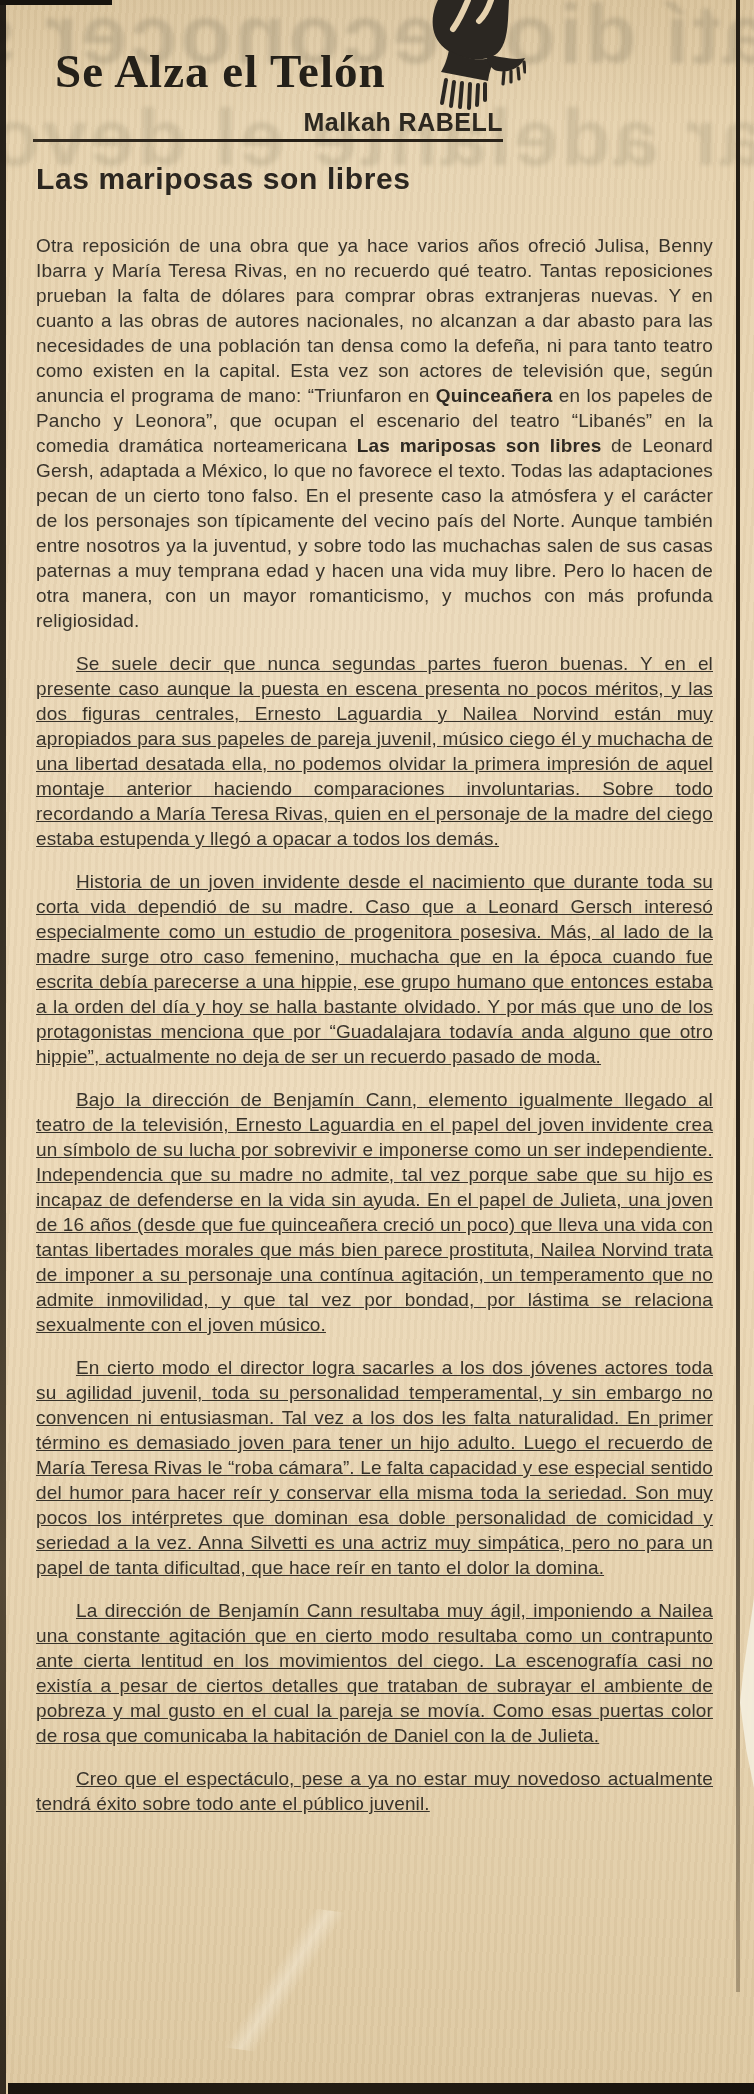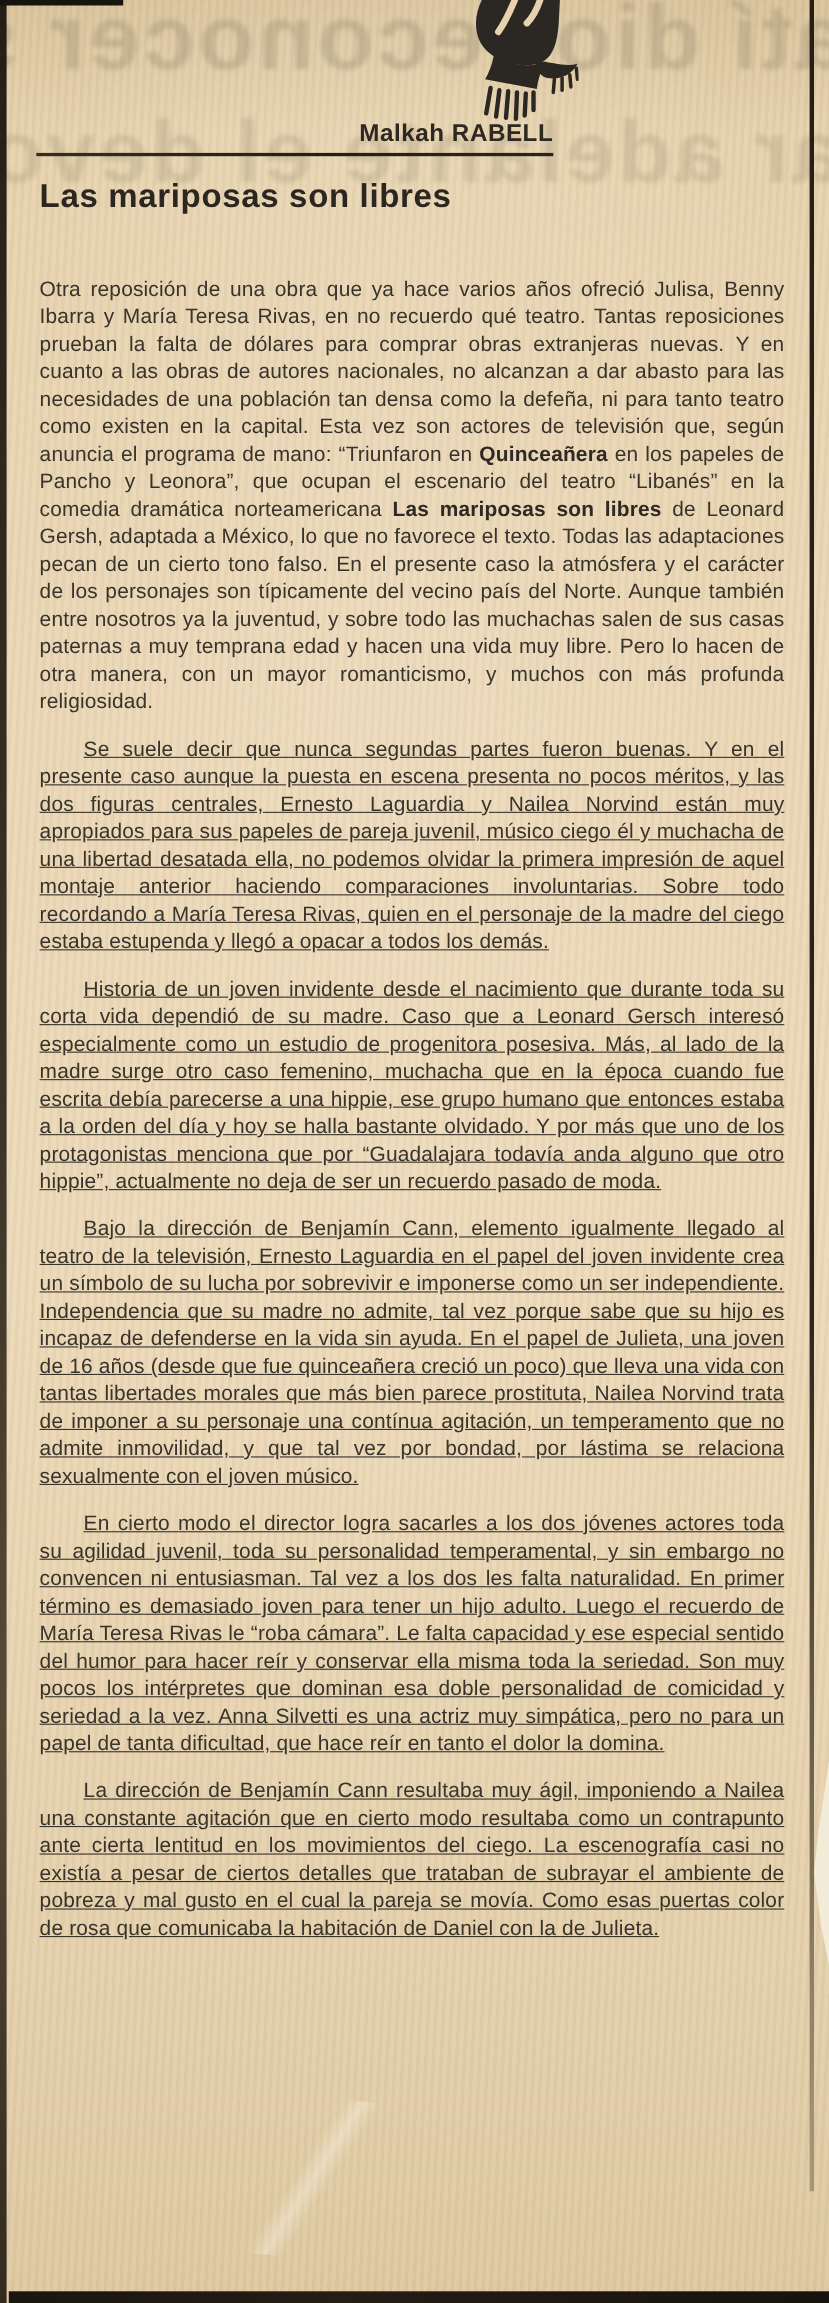--- a/index.html
+++ b/index.html
@@ -35,49 +35,50 @@
     transform:scaleX(-1);filter:blur(2px);letter-spacing:3px;pointer-events:none;}
   .ghost1{top:-14px;right:-70px;font-size:84px;color:rgba(146,135,108,0.34);}
   .ghost2{top:92px;right:-110px;font-size:80px;color:rgba(150,140,112,0.27);}
 
   
   .column-title{position:absolute;left:55px;top:44px;
     font-family:"Liberation Serif",serif;font-weight:bold;
     font-size:47px;letter-spacing:1px;color:#242019;}
   .curtain{position:absolute;left:408px;top:0;}
   .byline{position:absolute;left:0;top:108px;width:503px;text-align:right;
-    font-size:22px;font-weight:bold;letter-spacing:.5px;color:#2d2820;}
+    font-size:25px;font-weight:bold;letter-spacing:.5px;color:#2d2820;}
   .byline-rule{position:absolute;left:33px;top:139px;width:470px;height:3px;
     background:linear-gradient(90deg,#352d22 0%,#241e16 55%,#2b241b 100%);}
 
   
   .headline{position:absolute;left:36px;top:162px;
     font-size:30px;font-weight:bold;letter-spacing:.6px;color:#2b2620;}
   .article-body{position:absolute;left:36px;top:233px;width:677px;
     font-size:19px;line-height:25px;letter-spacing:.15px;
     text-align:justify;color:#38332b;}
-  .article-body p{margin:18px 0 18px 0;}
+  .article-body p{margin:0 0 18px 0;}
   .article-body p.indent{text-indent:40px;text-decoration:underline;}
   .article-body b{color:#2e2922;}
 </style>
 </head>
 <body>
 
 <div class="page">
 
   <div class="ghost ghost1">hatí dio reconocer sign</div>
   <div class="ghost ghost2">ocar adelante el devoto</div>
 
   <div class="edge-left"></div>
   <div class="edge-top"></div>
   <div class="col-rule"></div>
   <div class="edge-bottom"></div>
   <div class="tear-white"></div>
   <div class="crease"></div>
 
+  <div class="column-title">Se Alza el Telón</div>
 
   <span class="curtain">
     <svg width="118" height="112" viewBox="0 0 118 112" aria-hidden="true">
       <g fill="#2b2722">
         <path d="M30,0 C21,18 22,42 44,53 C58,60 76,62 87,55 C95,50 99,38 100,20 L101,0 Z"></path>
         <path d="M41,50 C39,60 36,67 33,72 L80,81 C81,72 84,64 88,56 C72,63 54,58 41,50 Z"></path>
         <path d="M80,55 C96,57 106,61 117,58 C112,68 101,73 90,71 C84,70 80,64 79,59 Z"></path>
       </g>
       <g stroke="#e6d2ae" stroke-width="6" stroke-linecap="round" fill="none">
         <path d="M60,0 C55,12 50,22 45,29"></path>
@@ -105,15 +106,16 @@
 
   <h1 class="headline" style="margin:0;">Las mariposas son libres</h1>
 
   <div class="article-body">
       <p class=""><span>Otra reposición de una obra que ya hace varios años ofreció Julisa, Benny Ibarra y María Teresa Rivas, en no recuerdo qué teatro. Tantas reposiciones prueban la falta de dólares para comprar obras extranjeras nuevas. Y en cuanto a las obras de autores nacionales, no alcanzan a dar abasto para las necesidades de una población tan densa como la defeña, ni para tanto teatro como existen en la capital. Esta vez son actores de televisión que, según anuncia el programa de mano: “Triunfaron en </span><b>Quinceañera</b><span> en los papeles de Pancho y Leonora”, que ocupan el escenario del teatro “Libanés” en la comedia dramática norteamericana </span><b>Las mariposas son libres</b><span> de Leonard Gersh, adaptada a México, lo que no favorece el texto. Todas las adaptaciones pecan de un cierto tono falso. En el presente caso la atmósfera y el carácter de los personajes son típicamente del vecino país del Norte. Aunque también entre nosotros ya la juventud, y sobre todo las muchachas salen de sus casas paternas a muy temprana edad y hacen una vida muy libre. Pero lo hacen de otra manera, con un mayor romanticismo, y muchos con más profunda religiosidad.</span></p>
       <p class="indent"><span>Se suele decir que nunca segundas partes fueron buenas. Y en el presente caso aunque la puesta en escena presenta no pocos méritos, y las dos figuras centrales, Ernesto Laguardia y Nailea Norvind están muy apropiados para sus papeles de pareja juvenil, músico ciego él y muchacha de una libertad desatada ella, no podemos olvidar la primera impresión de aquel montaje anterior haciendo comparaciones involuntarias. Sobre todo recordando a María Teresa Rivas, quien en el personaje de la madre del ciego estaba estupenda y llegó a opacar a todos los demás.</span></p>
       <p class="indent"><span>Historia de un joven invidente desde el nacimiento que durante toda su corta vida dependió de su madre. Caso que a Leonard Gersch interesó especialmente como un estudio de progenitora posesiva. Más, al lado de la madre surge otro caso femenino, muchacha que en la época cuando fue escrita debía parecerse a una hippie, ese grupo humano que entonces estaba a la orden del día y hoy se halla bastante olvidado. Y por más que uno de los protagonistas menciona que por “Guadalajara todavía anda alguno que otro hippie”, actualmente no deja de ser un recuerdo pasado de moda.</span></p>
       <p class="indent"><span>Bajo la dirección de Benjamín Cann, elemento igualmente llegado al teatro de la televisión, Ernesto Laguardia en el papel del joven invidente crea un símbolo de su lucha por sobrevivir e imponerse como un ser independiente. Independencia que su madre no admite, tal vez porque sabe que su hijo es incapaz de defenderse en la vida sin ayuda. En el papel de Julieta, una joven de 16 años (desde que fue quinceañera creció un poco) que lleva una vida con tantas libertades morales que más bien parece prostituta, Nailea Norvind trata de imponer a su personaje una contínua agitación, un temperamento que no admite inmovilidad, y que tal vez por bondad, por lástima se relaciona sexualmente con el joven músico.</span></p>
       <p class="indent"><span>En cierto modo el director logra sacarles a los dos jóvenes actores toda su agilidad juvenil, toda su personalidad temperamental, y sin embargo no convencen ni entusiasman. Tal vez a los dos les falta naturalidad. En primer término es demasiado joven para tener un hijo adulto. Luego el recuerdo de María Teresa Rivas le “roba cámara”. Le falta capacidad y ese especial sentido del humor para hacer reír y conservar ella misma toda la seriedad. Son muy pocos los intérpretes que dominan esa doble personalidad de comicidad y seriedad a la vez. Anna Silvetti es una actriz muy simpática, pero no para un papel de tanta dificultad, que hace reír en tanto el dolor la domina.</span></p>
       <p class="indent"><span>La dirección de Benjamín Cann resultaba muy ágil, imponiendo a Nailea una constante agitación que en cierto modo resultaba como un contrapunto ante cierta lentitud en los movimientos del ciego. La escenografía casi no existía a pesar de ciertos detalles que trataban de subrayar el ambiente de pobreza y mal gusto en el cual la pareja se movía. Como esas puertas color de rosa que comunicaba la habitación de Daniel con la de Julieta.</span></p>
+      <p class="indent"><span>Creo que el espectáculo, pese a ya no estar muy novedoso actualmente tendrá éxito sobre todo ante el público juvenil.</span></p>
     </div>
 
 </div>
 
 </body></html>

